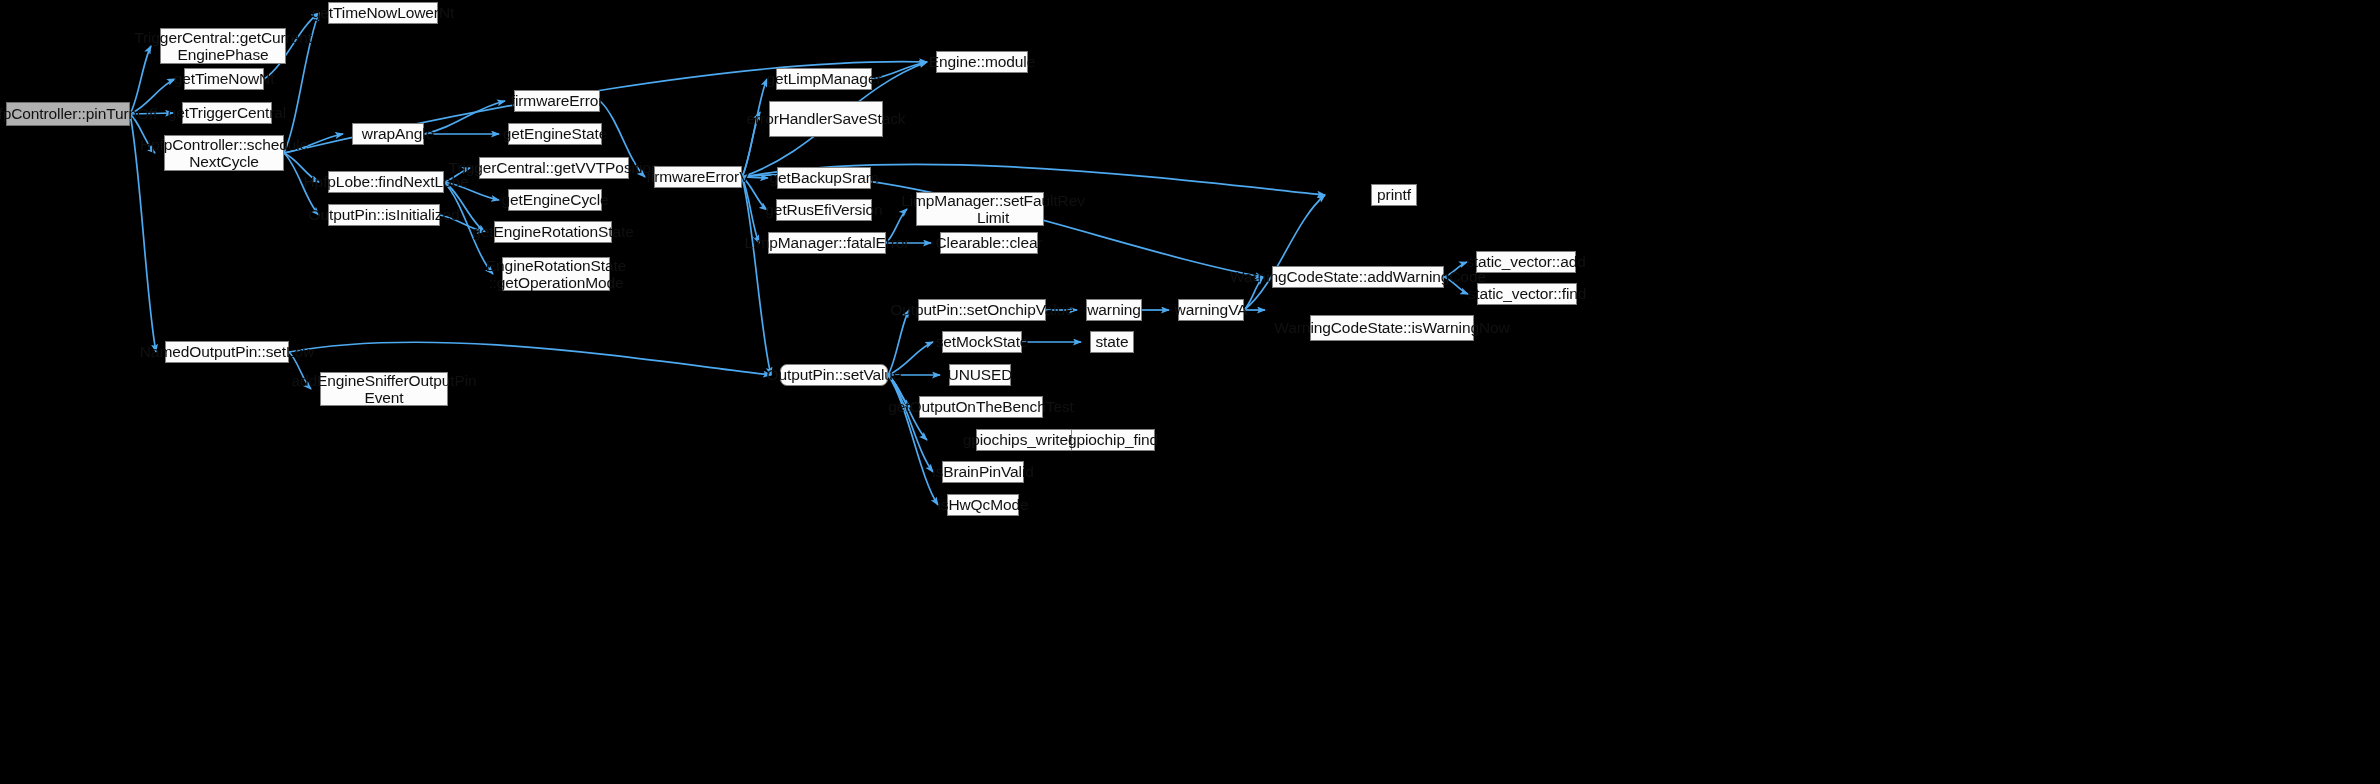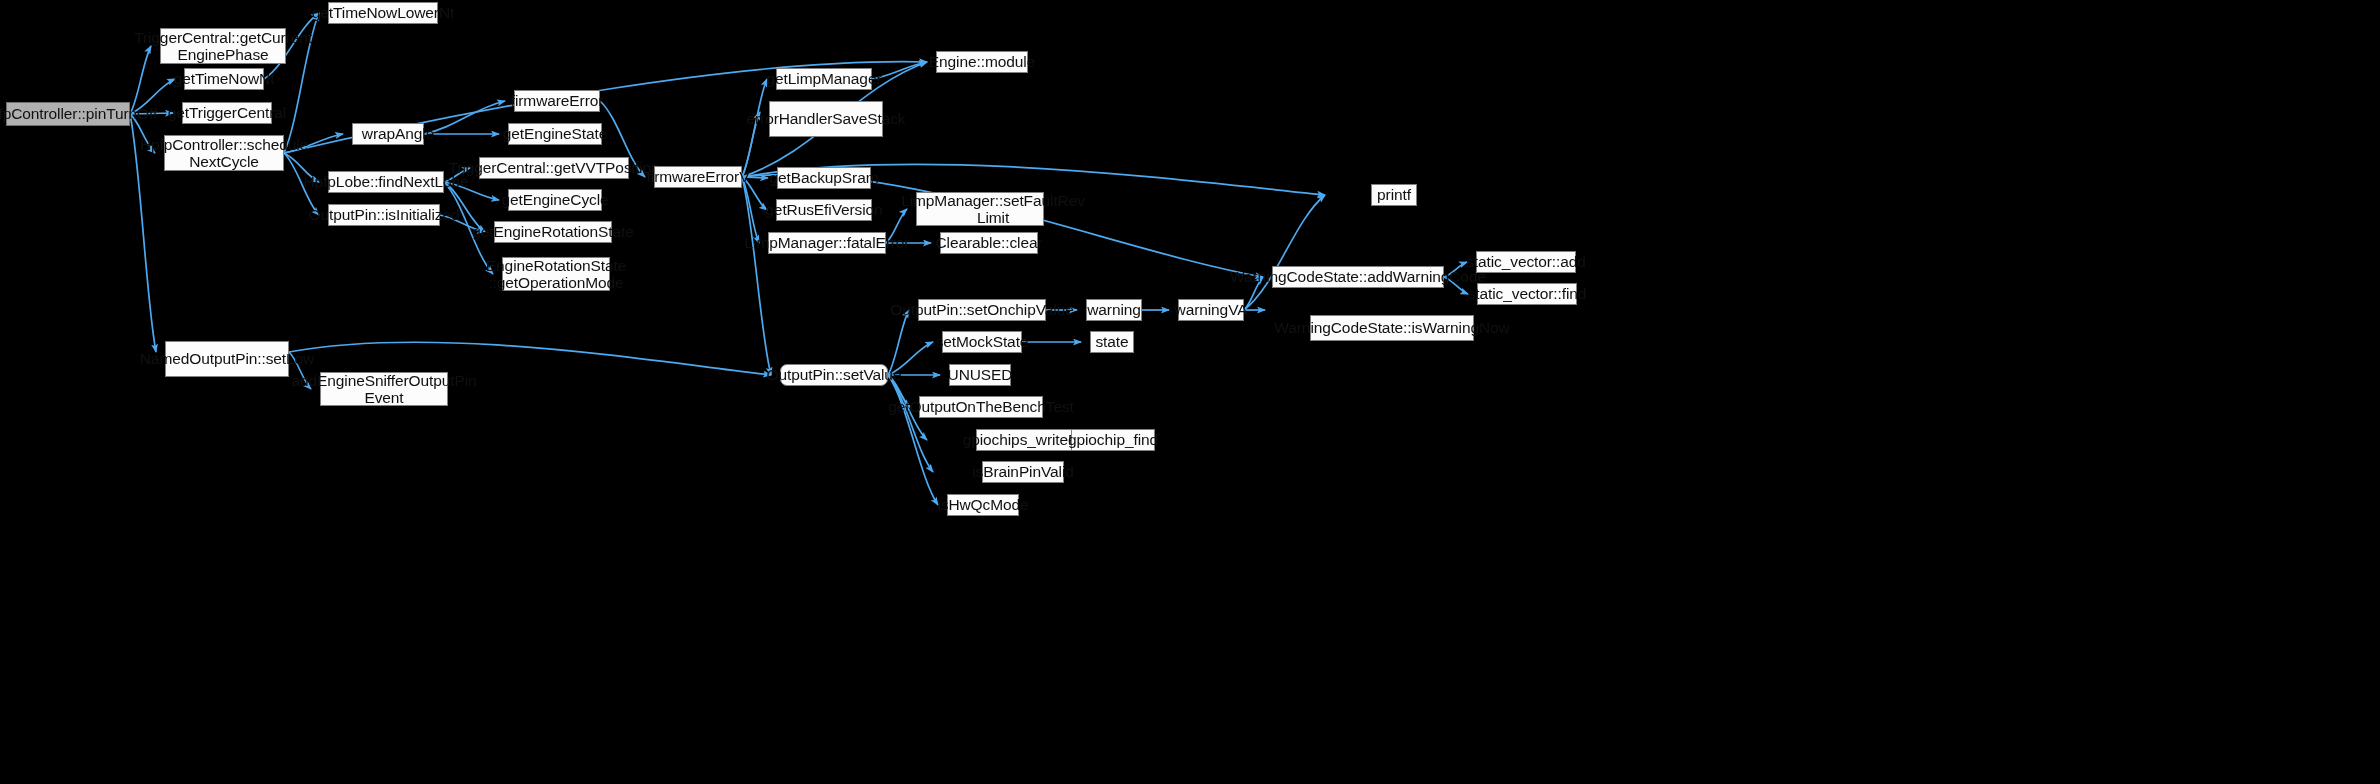--- a/index.html
+++ b/index.html
@@ -123,30 +123,30 @@
       <div class="node" style="left: 777px; top: 167px; width: 94px; height: 22px;">getBackupSram</div>
       <div class="node" style="left: 776px; top: 199px; width: 96px; height: 22px;">getRusEfiVersion</div>
       <div class="node" style="left: 768px; top: 232px; width: 118px; height: 22px;">LimpManager::fatalError</div>
       <div class="node" style="left: 916px; top: 192px; width: 128px; height: 34px; padding-left: 32px;">LimpManager::setFaultRev
 Limit</div>
       <div class="node" style="left: 940px; top: 232px; width: 98px; height: 22px;">Clearable::clear</div>
       <div class="node" style="left: 1334px; top: 184px; width: 46px; height: 22px; margin-left: 37px;">printf</div>
       <div class="node" style="left: 1272px; top: 266px; width: 172px; height: 22px;">WarningCodeState::addWarningCode</div>
       <div class="node" style="left: 1476px; top: 251px; width: 100px; height: 22px;">static_vector::add</div>
       <div class="node" style="left: 1477px; top: 283px; width: 100px; height: 22px;">static_vector::find</div>
-      <div class="node" style="left: 165px; top: 341px; width: 124px; height: 36px;">NamedOutputPin::setLow</div>
+      <div class="node" style="left: 165px; top: 341px; width: 124px; height: 22px;">NamedOutputPin::setLow</div>
       <div class="node" style="left: 320px; top: 372px; width: 128px; height: 34px;">addEngineSnifferOutputPin
 Event</div>
       <div class="node" style="left: 780px; top: 364px; width: 108px; height: 22px; border-radius: 7px;">OutputPin::setValue</div>
       <div class="node" style="left: 918px; top: 299px; width: 128px; height: 22px;">OutputPin::setOnchipValue</div>
       <div class="node" style="left: 1086px; top: 299px; width: 56px; height: 22px;">warning</div>
       <div class="node" style="left: 1178px; top: 299px; width: 66px; height: 22px;">warningVA</div>
       <div class="node" style="left: 1274px; top: 315px; width: 164px; height: 26px; margin-left: 36px;">WarningCodeState::isWarningNow</div>
       <div class="node" style="left: 942px; top: 331px; width: 80px; height: 22px;">setMockState</div>
       <div class="node" style="left: 1090px; top: 331px; width: 44px; height: 22px;">state</div>
       <div class="node" style="left: 949px; top: 364px; width: 62px; height: 22px;">UNUSED</div>
       <div class="node" style="left: 919px; top: 396px; width: 124px; height: 22px;">getOutputOnTheBenchTest</div>
       <div class="node" style="left: 976px; top: 429px; width: 106px; height: 22px;">gpiochips_writePad</div>
       <div class="node" style="left: 1071px; top: 429px; width: 84px; height: 22px;">gpiochip_find</div>
-      <div class="node" style="left: 942px; top: 461px; width: 82px; height: 22px; margin-left: 40px;">isBrainPinValid</div>
+      <div class="node" style="left: 942px; top: 461px; width: 82px; height: 22px;">isBrainPinValid</div>
       <div class="node" style="left: 947px; top: 494px; width: 72px; height: 22px;">isHwQcMode</div>
     </div>
 </div>
 
 </body></html>

